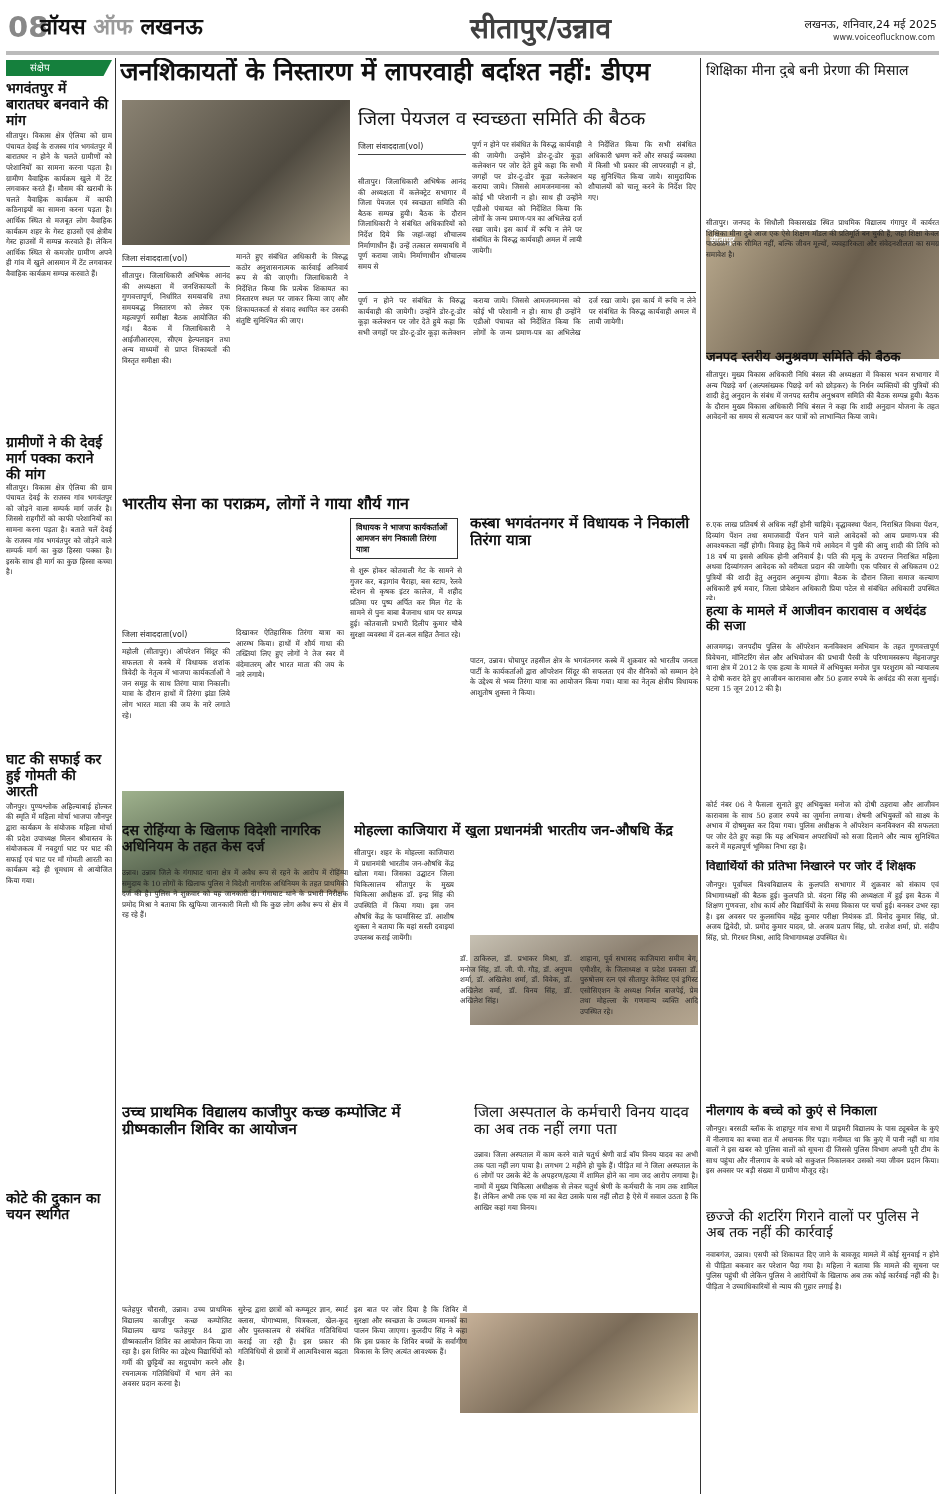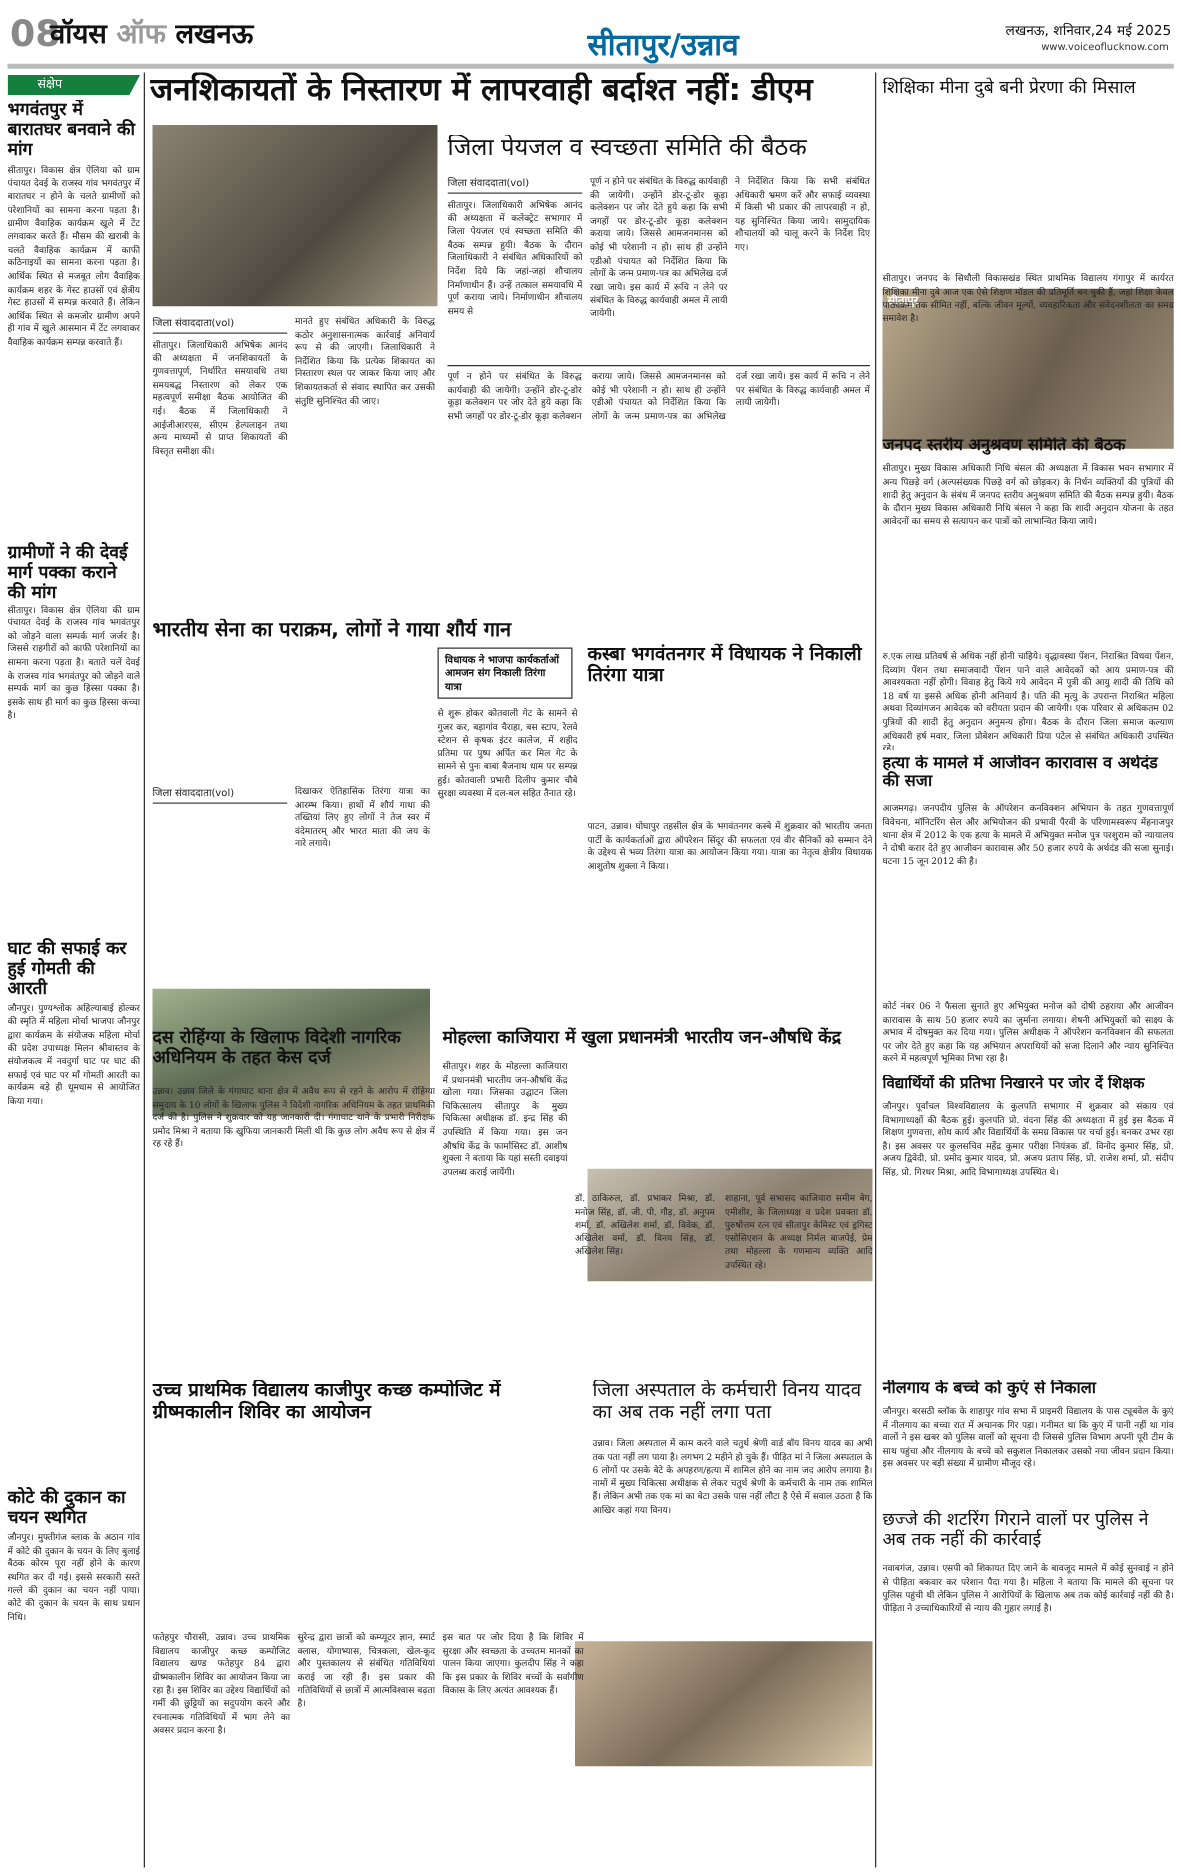--- a/index.html
+++ b/index.html
@@ -1,21 +1,21 @@
 <!DOCTYPE html>
 <html><head>
 <meta charset="utf-8">
 <style>
 *{box-sizing:border-box;margin:0;padding:0}
 body{width:945px;height:1500px;background:#fff;font-family:"DejaVu Sans",sans-serif;color:#111;overflow:hidden;position:relative}
 .masthead{position:absolute;left:0;top:0;width:945px;height:48px}
 .pgno{position:absolute;left:8px;top:10px;font-size:29px;font-weight:bold;color:#888;font-family:"DejaVu Sans",sans-serif}
 .pub{position:absolute;left:40px;top:10px;font-size:22px;font-weight:bold;color:#111}
 .pub .m{color:#9a9a9a}
-.section{position:absolute;left:470px;top:18px;font-size:24px;font-weight:bold;color:#0369a1}
+.section{position:absolute;left:470px;top:8px;font-size:28px;font-weight:bold;color:#404040}
 .date{position:absolute;right:8px;top:16px;font-size:11px;color:#111}
 .site{position:absolute;right:10px;top:33px;font-size:8px;color:#333}
 .rule{position:absolute;left:6px;top:51px;width:933px;height:4px;background:#bbb}
 .col{position:absolute;overflow:hidden}
 .txt{font-size:7.2px;line-height:10.6px;text-align:justify;color:#222;font-family:"DejaVu Serif",serif}
 .hd{font-weight:bold;color:#111;line-height:1.15}
 .img{background:#6f6a60;position:relative;overflow:hidden}
 .img.a{background:linear-gradient(135deg,#8a8272,#4f4a40 60%,#a59a84)}
 .img.b{background:linear-gradient(160deg,#9fb28d,#5e6b55 50%,#b7a48a)}
 .img.c{background:linear-gradient(120deg,#b9a98d,#6b5f4e 55%,#9b8d78)}
@@ -48,38 +48,37 @@
   <div style="margin-top:8px">
     <div class="hd" style="font-size:14px">ग्रामीणों ने की देवई मार्ग पक्का कराने की मांग</div>
     <div class="txt" style="margin-top:0;height:260px;overflow:hidden">सीतापुर। विकास क्षेत्र ऐलिया की ग्राम पंचायत देवई के राजस्व गांव भगवंतपुर को जोड़ने वाला सम्पर्क मार्ग जर्जर है। जिससे राहगीरों को काफी परेशानियों का सामना करना पड़ता है। बताते चलें देवई के राजस्व गांव भगवंतपुर को जोड़ने वाले सम्पर्क मार्ग का कुछ हिस्सा पक्का है। इसके साथ ही मार्ग का कुछ हिस्सा कच्चा है।</div>
   </div>
   <div style="margin-top:8px">
     <div class="hd" style="font-size:14px">घाट की सफाई कर हुई गोमती की आरती</div>
     <div class="txt" style="margin-top:3px;height:380px;overflow:hidden">जौनपुर। पुण्यश्लोक अहिल्याबाई होल्कर की स्मृति में महिला मोर्चा भाजपा जौनपुर द्वारा कार्यक्रम के संयोजक महिला मोर्चा की प्रदेश उपाध्यक्ष मिलन श्रीवास्तव के संयोजकत्व में नवदुर्गा घाट पर घाट की सफाई एवं घाट पर माँ गोमती आरती का कार्यक्रम बड़े ही धूमधाम से आयोजित किया गया।</div>
   </div>
   <div style="margin-top:8px">
     <div class="hd" style="font-size:14px">कोटे की दुकान का चयन स्थगित</div>
-    <div class="txt" style="margin-top:3px">जौनपुर। मुफ्तीगंज ब्लाक के अठान गांव में कोटे की दुकान के चयन के लिए बुलाई बैठक कोरम पूरा नहीं होने के कारण स्थगित कर दी गई। इससे सरकारी सस्ते गल्ले की दुकान का चयन नहीं पाया। कोटे की दुकान के चयन के साथ प्रधान निधि।</div>
   </div>
 </div>
 <div class="vrule" style="left:115px;top:58px;height:1436px"></div>
 
 <div class="col hd" style="left:120px;top:58px;width:578px;font-size:25px">जनशिकायतों के निस्तारण में लापरवाही बर्दाश्त नहीं: डीएम</div>
 
 <div class="col img a" style="left:122px;top:100px;width:228px;height:145px"></div>
 <div class="col" style="left:122px;top:252px;width:108px;height:238px">
   <div class="cap">जिला संवाददाता(vol)</div>
   <div class="txt" style="margin-top:4px">सीतापुर। जिलाधिकारी अभिषेक आनंद की अध्यक्षता में जनशिकायतों के गुणवत्तापूर्ण, निर्धारित समयावधि तथा समयबद्ध निस्तारण को लेकर एक महत्वपूर्ण समीक्षा बैठक आयोजित की गई। बैठक में जिलाधिकारी ने आईजीआरएस, सीएम हेल्पलाइन तथा अन्य माध्यमों से प्राप्त शिकायतों की विस्तृत समीक्षा की।</div>
 </div>
 <div class="col txt" style="left:236px;top:252px;width:112px;height:238px">मानते हुए संबंधित अधिकारी के विरुद्ध कठोर अनुशासनात्मक कार्रवाई अनिवार्य रूप से की जाएगी। जिलाधिकारी ने निर्देशित किया कि प्रत्येक शिकायत का निस्तारण स्थल पर जाकर किया जाए और शिकायतकर्ता से संवाद स्थापित कर उसकी संतुष्टि सुनिश्चित की जाए।</div>
 
 <div class="col hd" style="left:358px;top:108px;width:340px;font-size:19px;font-weight:normal">जिला पेयजल व स्वच्छता समिति की बैठक</div>
 <div class="col" style="left:358px;top:140px;width:108px;height:148px">
   <div class="cap">जिला संवाददाता(vol)</div>
-  <div class="txt" style="margin-top:4px">सीतापुर। जिलाधिकारी अभिषेक आनंद की अध्यक्षता में कलेक्ट्रेट सभागार में जिला पेयजल एवं स्वच्छता समिति की बैठक सम्पन्न हुयी। बैठक के दौरान जिलाधिकारी ने संबंधित अधिकारियों को निर्देश दिये कि जहां-जहां शौचालय निर्माणाधीन हैं। उन्हें तत्काल समयावधि में पूर्ण कराया जाये। निर्माणाधीन शौचालय समय से</div>
+  <div class="txt" style="margin-top:22px">सीतापुर। जिलाधिकारी अभिषेक आनंद की अध्यक्षता में कलेक्ट्रेट सभागार में जिला पेयजल एवं स्वच्छता समिति की बैठक सम्पन्न हुयी। बैठक के दौरान जिलाधिकारी ने संबंधित अधिकारियों को निर्देश दिये कि जहां-जहां शौचालय निर्माणाधीन हैं। उन्हें तत्काल समयावधि में पूर्ण कराया जाये। निर्माणाधीन शौचालय समय से</div>
 </div>
 <div class="col txt" style="left:472px;top:140px;width:110px;height:148px">पूर्ण न होने पर संबंधित के विरुद्ध कार्यवाही की जायेगी। उन्होंने डोर-टू-डोर कूड़ा कलेक्शन पर जोर देते हुये कहा कि सभी जगहों पर डोर-टू-डोर कूड़ा कलेक्शन कराया जाये। जिससे आमजनमानस को कोई भी परेशानी न हो। साथ ही उन्होंने एडीओ पंचायत को निर्देशित किया कि लोगों के जन्म प्रमाण-पत्र का अभिलेख दर्ज रखा जाये। इस कार्य में रूचि न लेने पर संबंधित के विरुद्ध कार्यवाही अमल में लायी जायेगी।</div>
 <div class="col txt" style="left:588px;top:140px;width:108px;height:148px">ने निर्देशित किया कि सभी संबंधित अधिकारी भ्रमण करें और सफाई व्यवस्था में किसी भी प्रकार की लापरवाही न हो, यह सुनिश्चित किया जाये। सामुदायिक शौचालयों को चालू करने के निर्देश दिए गए।</div>
 <div class="hrule" style="left:358px;top:292px;width:338px"></div>
 <div class="col txt" style="left:358px;top:296px;width:338px;height:195px;column-count:3;column-gap:8px">पूर्ण न होने पर संबंधित के विरुद्ध कार्यवाही की जायेगी। उन्होंने डोर-टू-डोर कूड़ा कलेक्शन पर जोर देते हुये कहा कि सभी जगहों पर डोर-टू-डोर कूड़ा कलेक्शन कराया जाये। जिससे आमजनमानस को कोई भी परेशानी न हो। साथ ही उन्होंने एडीओ पंचायत को निर्देशित किया कि लोगों के जन्म प्रमाण-पत्र का अभिलेख दर्ज रखा जाये। इस कार्य में रूचि न लेने पर संबंधित के विरुद्ध कार्यवाही अमल में लायी जायेगी।</div>
 
 <div class="vrule" style="left:700px;top:58px;height:1436px"></div>
 
 <div class="col hd" style="left:706px;top:62px;width:235px;font-size:14px;font-weight:normal">शिक्षिका मीना दुबे बनी प्रेरणा की मिसाल</div>
 <div class="col img c" style="left:706px;top:86px;width:233px;height:128px">
@@ -87,20 +86,21 @@
 </div>
 <div class="col txt" style="left:706px;top:218px;width:233px;height:128px">सीतापुर। जनपद के सिधौली विकासखंड स्थित प्राथमिक विद्यालय गंगापुर में कार्यरत शिक्षिका मीना दुबे आज एक ऐसे शिक्षण मॉडल की प्रतिमूर्ति बन चुकी हैं, जहां शिक्षा केवल पाठ्यक्रम तक सीमित नहीं, बल्कि जीवन मूल्यों, व्यवहारिकता और संवेदनशीलता का समग्र समावेश है।</div>
 
 <div class="col hd" style="left:706px;top:350px;width:233px;font-size:13px">जनपद स्तरीय अनुश्रवण समिति की बैठक</div>
 <div class="col txt" style="left:706px;top:370px;width:233px;height:150px">सीतापुर। मुख्य विकास अधिकारी निधि बंसल की अध्यक्षता में विकास भवन सभागार में अन्य पिछड़े वर्ग (अल्पसंख्यक पिछड़े वर्ग को छोड़कर) के निर्धन व्यक्तियों की पुत्रियों की शादी हेतु अनुदान के संबंध में जनपद स्तरीय अनुश्रवण समिति की बैठक सम्पन्न हुयी। बैठक के दौरान मुख्य विकास अधिकारी निधि बंसल ने कहा कि शादी अनुदान योजना के तहत आवेदनों का समय से सत्यापन कर पात्रों को लाभान्वित किया जाये।</div>
 
 <div class="col hd" style="left:122px;top:495px;width:460px;font-size:16px">भारतीय सेना का पराक्रम, लोगों ने गाया शौर्य गान</div>
 <div class="col img b" style="left:122px;top:518px;width:222px;height:102px"></div>
 <div class="col" style="left:122px;top:628px;width:108px;height:190px">
   <div class="cap">जिला संवाददाता(vol)</div>
+  <div class="txt" style="margin-top:4px">महोली (सीतापुर)। ऑपरेशन सिंदूर की सफलता से कस्बे में विधायक शशांक त्रिवेदी के नेतृत्व में भाजपा कार्यकर्ताओं ने जन समूह के साथ तिरंगा यात्रा निकाली। यात्रा के दौरान हाथों में तिरंगा झंडा लिये लोग भारत माता की जय के नारे लगाते रहे।</div>
 </div>
 <div class="col txt" style="left:236px;top:628px;width:108px;height:190px">दिखाकर ऐतिहासिक तिरंगा यात्रा का आरम्भ किया। हाथों में शौर्य गाथा की तख्तियां लिए हुए लोगों ने तेज स्वर में वंदेमातरम् और भारत माता की जय के नारे लगाये।</div>
 
 <div class="col box" style="left:350px;top:518px;width:108px">विधायक ने भाजपा कार्यकर्ताओं आमजन संग निकाली तिरंगा यात्रा</div>
 <div class="col hd" style="left:470px;top:515px;width:228px;font-size:15px;font-weight:bold">कस्बा भगवंतनगर में विधायक ने निकाली तिरंगा यात्रा</div>
 <div class="col txt" style="left:350px;top:566px;width:112px;height:250px">से शुरू होकर कोतवाली गेट के सामने से गुजर कर, बड़ागांव चैराहा, बस स्टाप, रेलवे स्टेशन से कृषक इंटर कालेज, में शहीद प्रतिमा पर पुष्प अर्पित कर मिल गेट के सामने से पुनः बाबा बैजनाथ धाम पर सम्पन्न हुई। कोतवाली प्रभारी दिलीप कुमार चौबे सुरक्षा व्यवस्था में दल-बल सहित तैनात रहे।</div>
 <div class="col img e" style="left:470px;top:560px;width:228px;height:90px"></div>
 <div class="col txt" style="left:470px;top:656px;width:228px;height:165px">पाटन, उन्नाव। घोघापुर तहसील क्षेत्र के भगवंतनगर कस्बे में शुक्रवार को भारतीय जनता पार्टी के कार्यकर्ताओं द्वारा ऑपरेशन सिंदूर की सफलता एवं वीर सैनिकों को सम्मान देने के उद्देश्य से भव्य तिरंगा यात्रा का आयोजन किया गया। यात्रा का नेतृत्व क्षेत्रीय विधायक आशुतोष शुक्ला ने किया।</div>
 <div class="col txt" style="left:706px;top:520px;width:233px;height:80px">रु.एक लाख प्रतिवर्ष से अधिक नहीं होनी चाहिये। वृद्धावस्था पेंशन, निराश्रित विधवा पेंशन, दिव्यांग पेंशन तथा समाजवादी पेंशन पाने वाले आवेदकों को आय प्रमाण-पत्र की आवश्यकता नहीं होगी। विवाह हेतु किये गये आवेदन में पुत्री की आयु शादी की तिथि को 18 वर्ष या इससे अधिक होनी अनिवार्य है। पति की मृत्यु के उपरान्त निराश्रित महिला अथवा दिव्यांगजन आवेदक को वरीयता प्रदान की जायेगी। एक परिवार से अधिकतम 02 पुत्रियों की शादी हेतु अनुदान अनुमन्य होगा। बैठक के दौरान जिला समाज कल्याण अधिकारी हर्ष मवार, जिला प्रोबेशन अधिकारी प्रिया पटेल से संबंधित अधिकारी उपस्थित रहे।</div>
 

